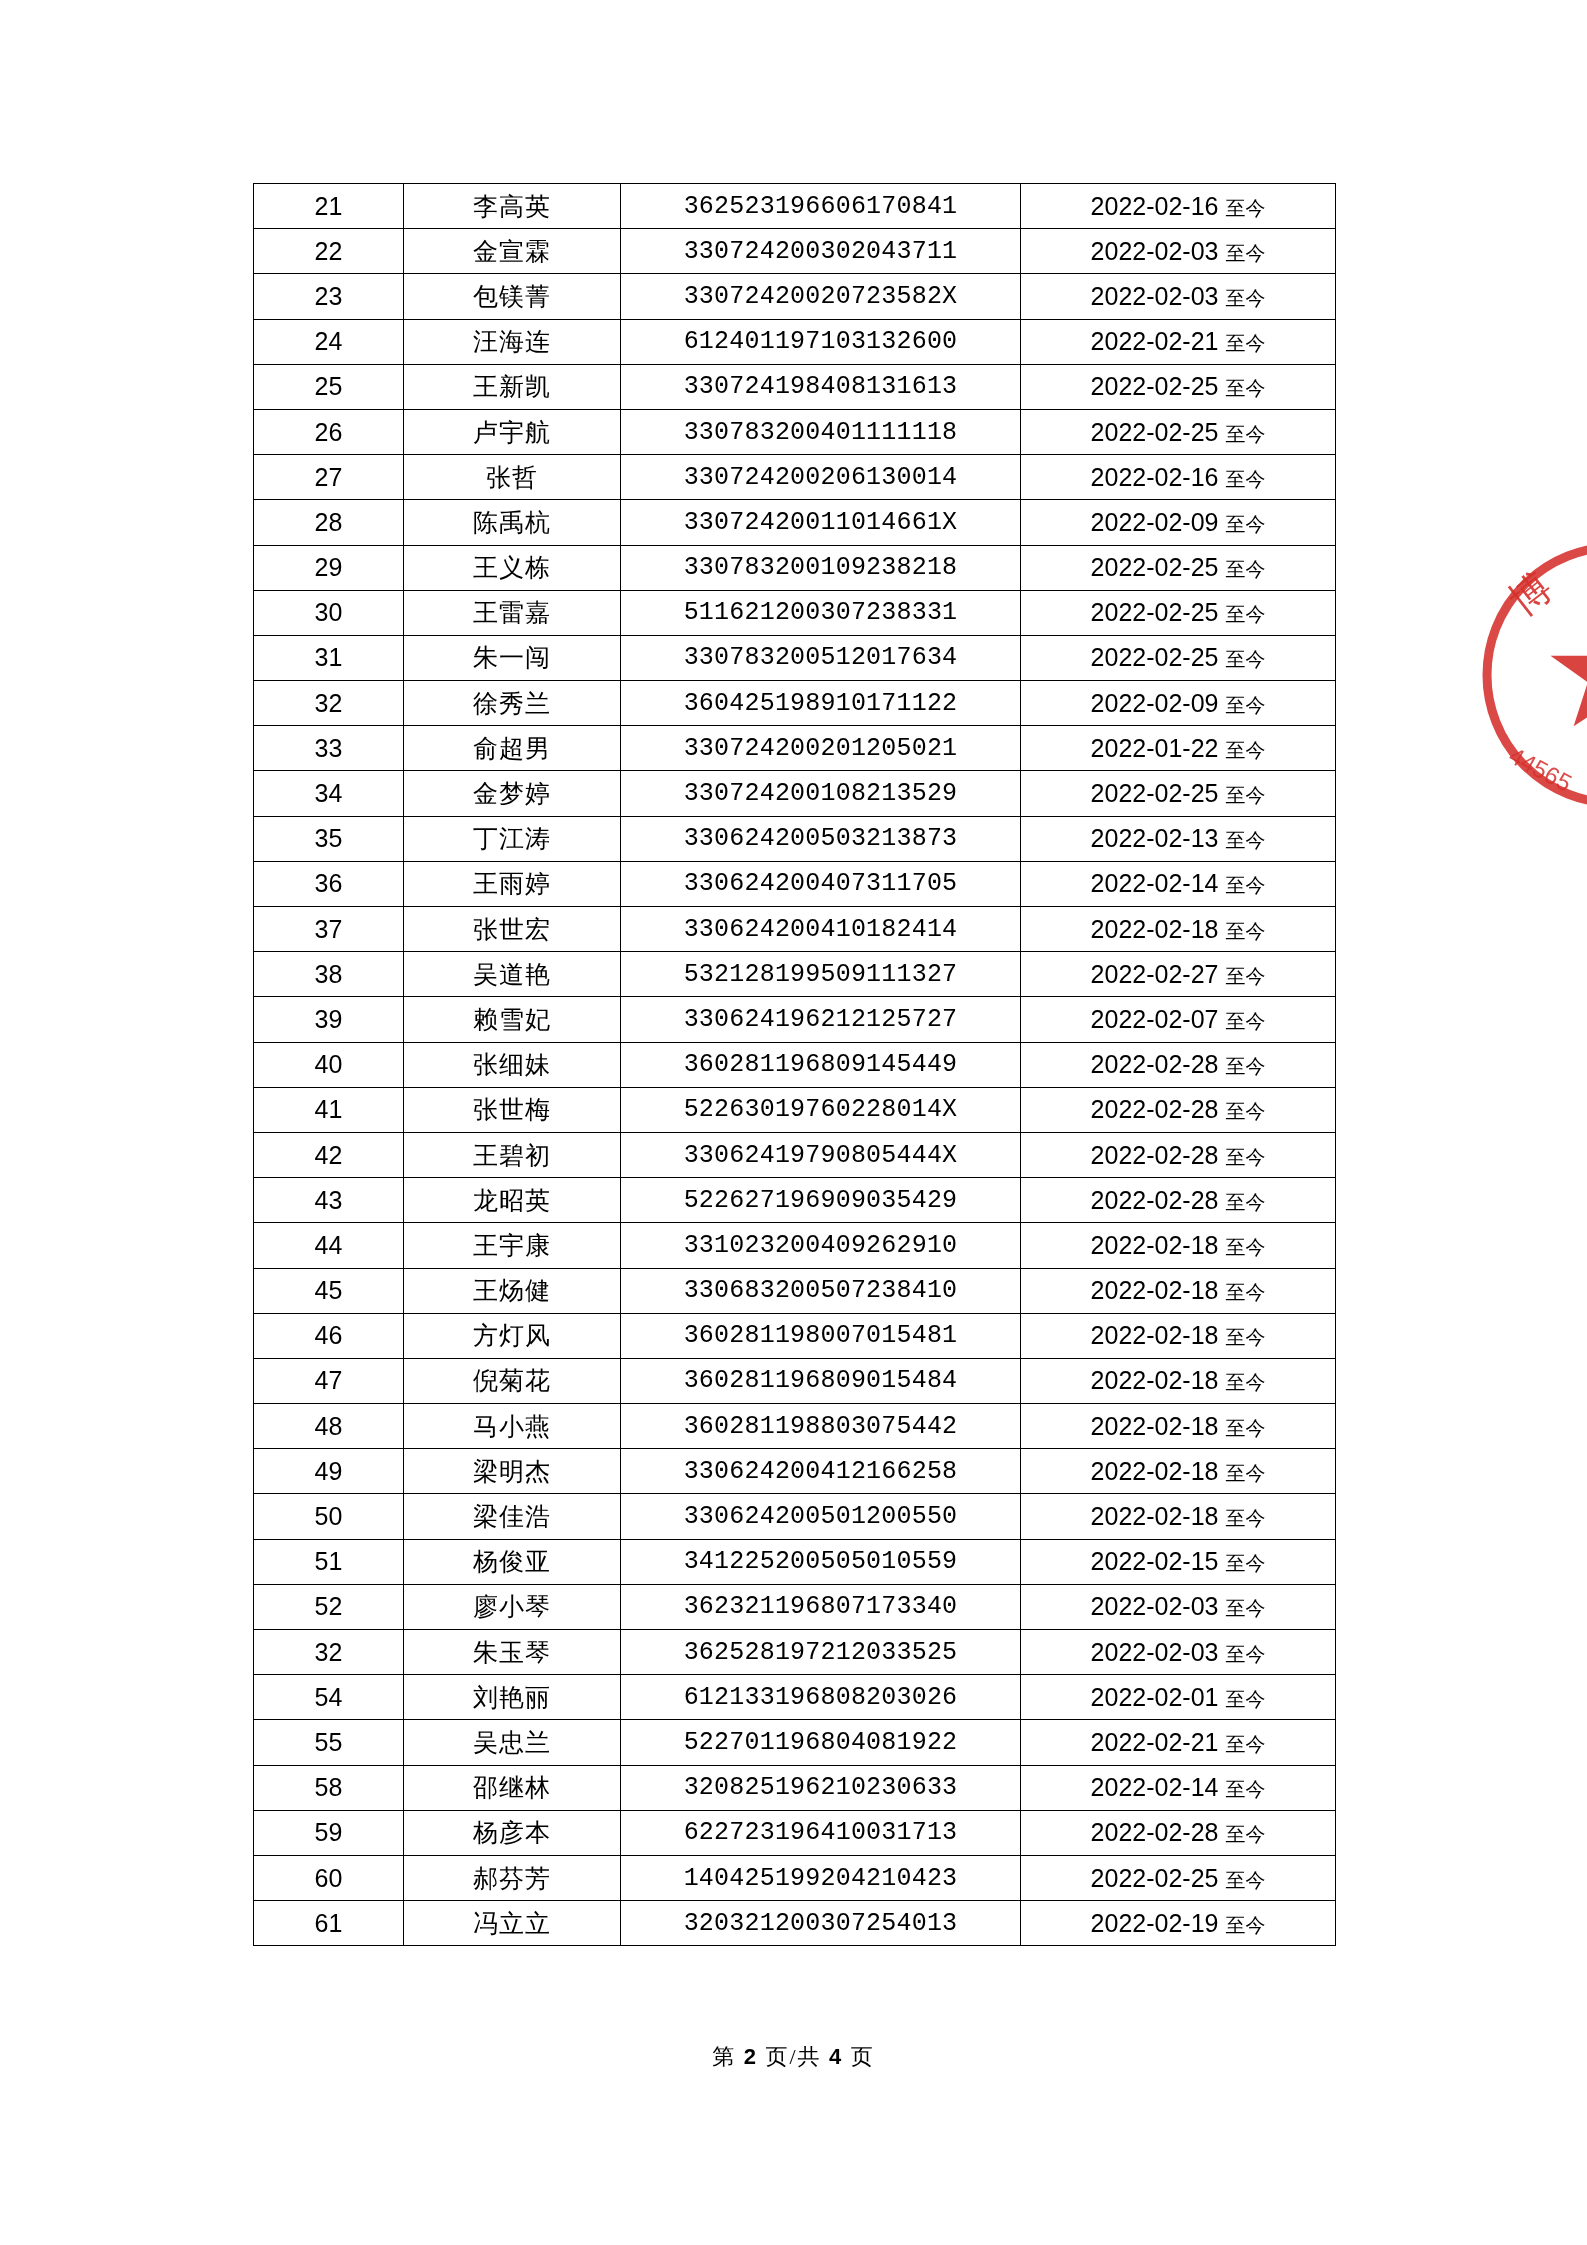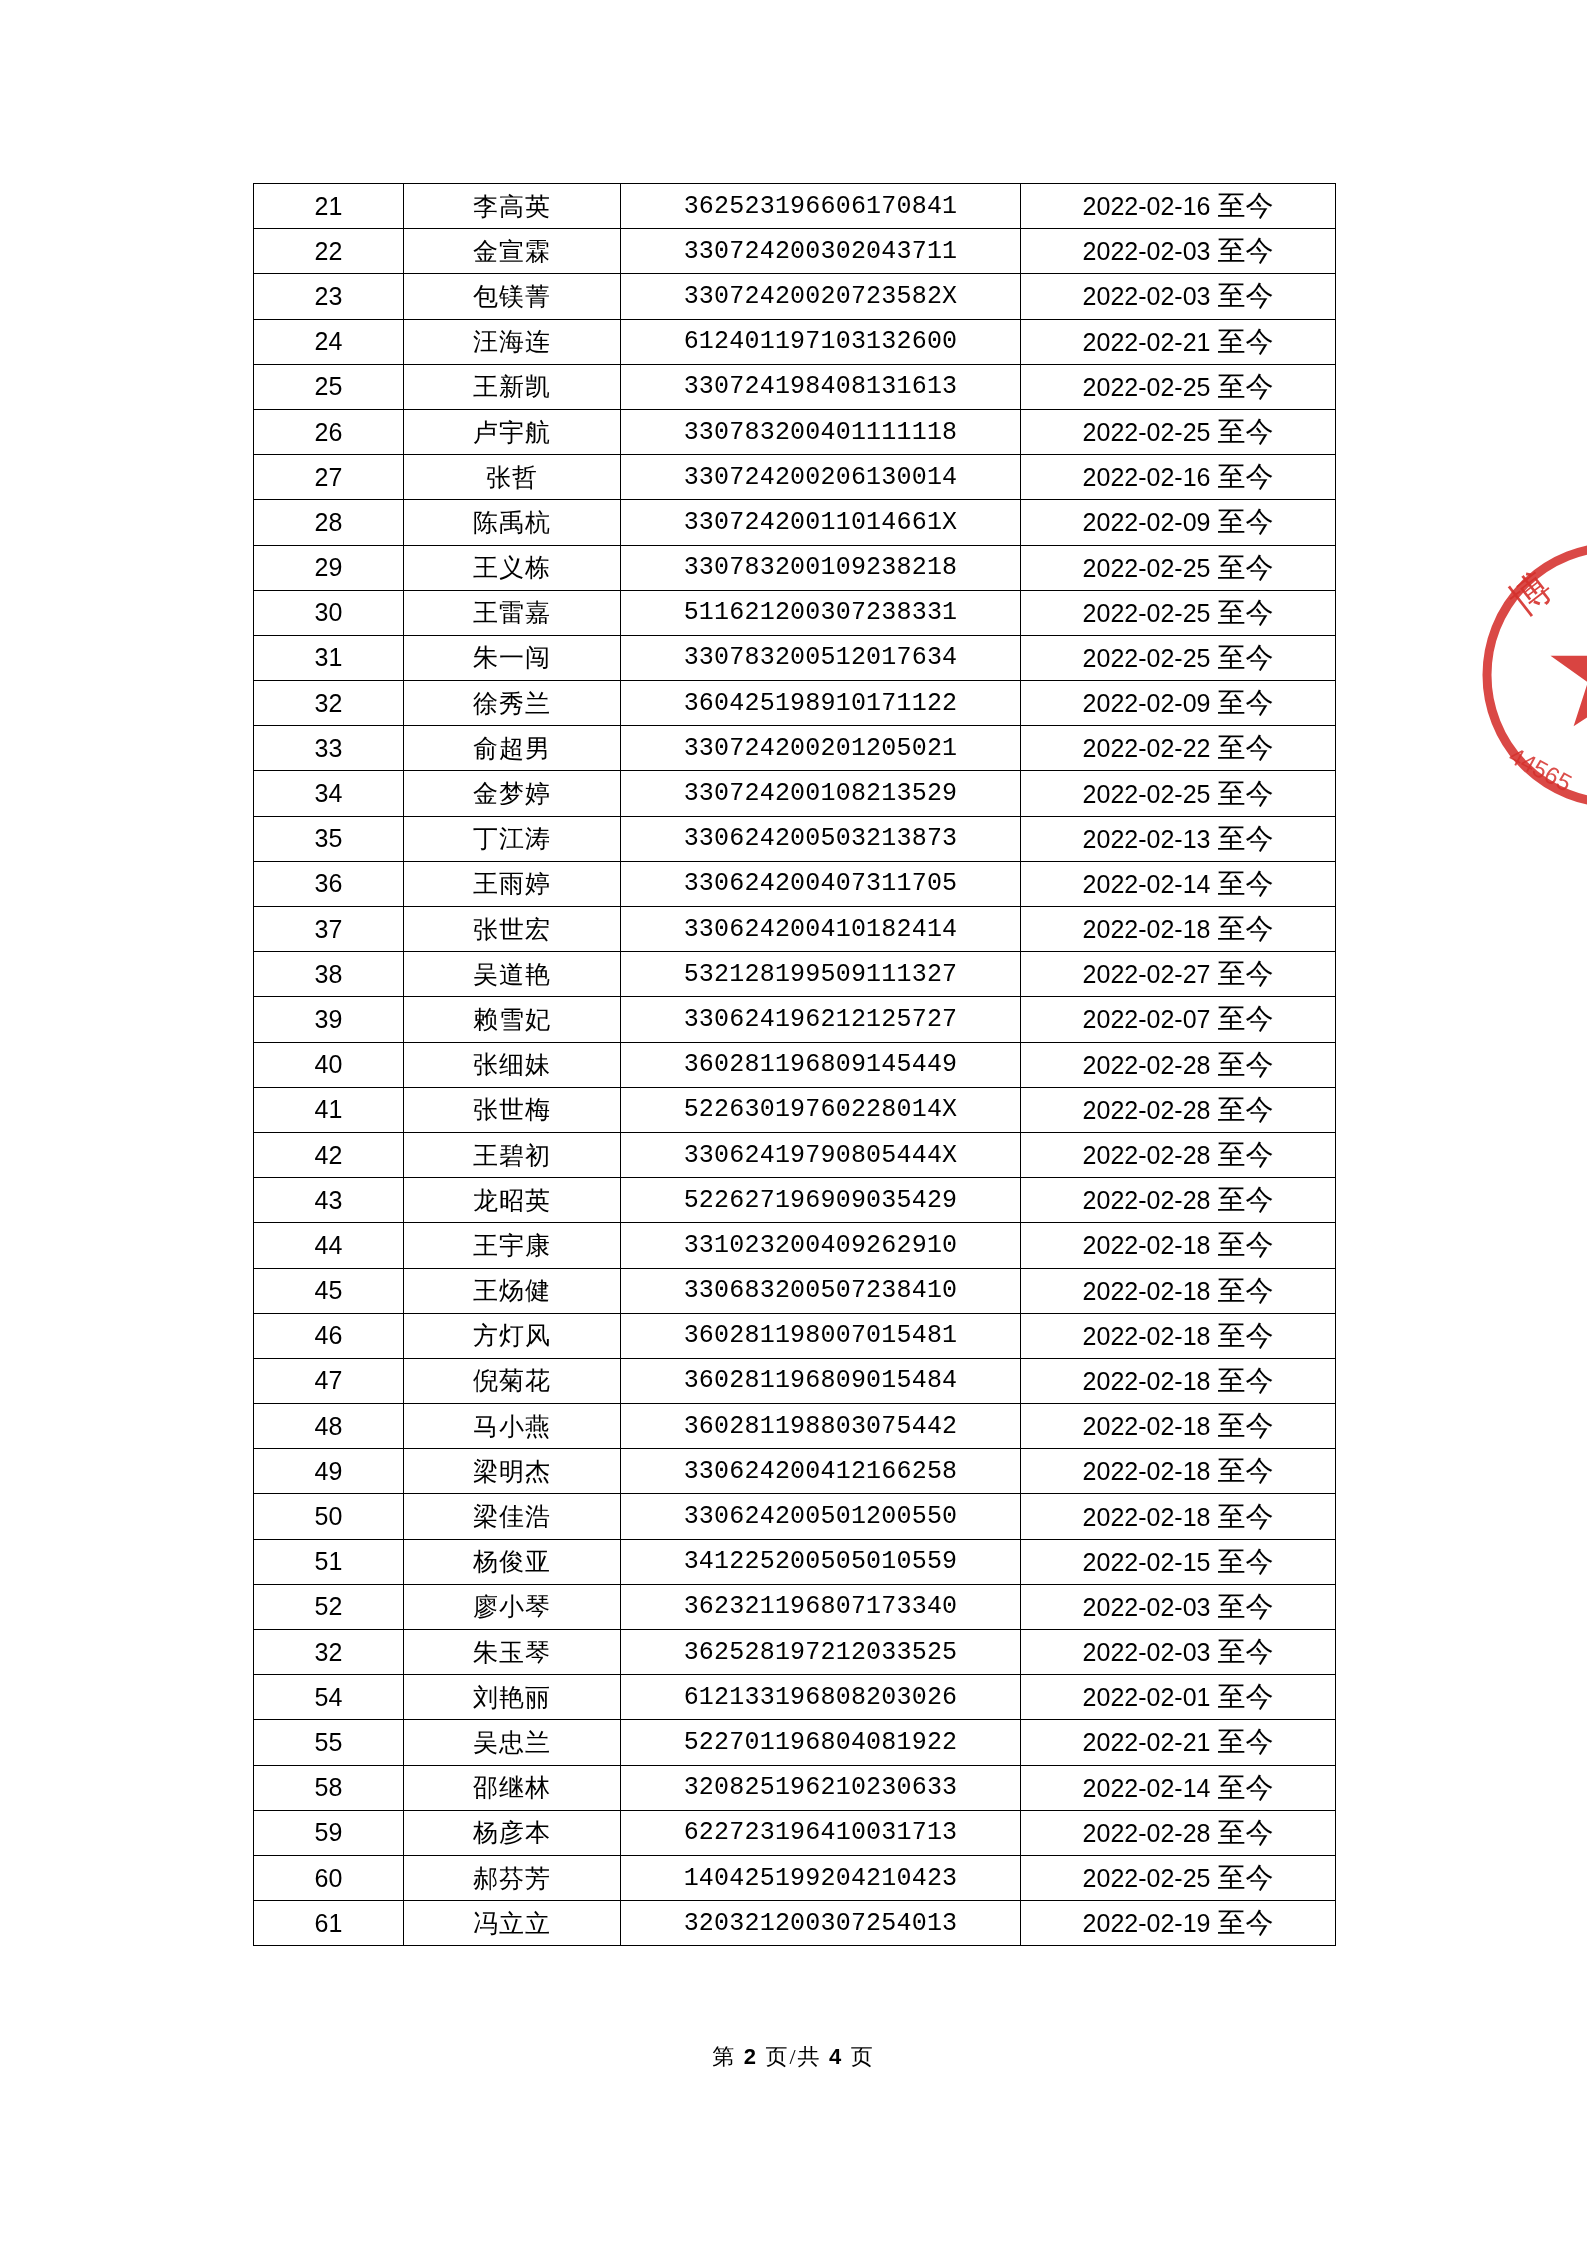--- a/index.html
+++ b/index.html
@@ -60,21 +60,21 @@
     font-family: Liberation Mono, monospace;
     font-size: 25px;
     letter-spacing: 0.2px;
   }
   td.date {
     font-family: "Liberation Sans", "DejaVu Sans", sans-serif;
     font-size: 24px;
   }
   td.date .cn {
     font-family: "Liberation Serif", "DejaVu Serif", serif;
-    font-size: 28px;
+    font-size: 20px;
   }
 
   .footer {
     position: absolute;
     left: 0;
     top: 2042px;
     width: 1587px;
     text-align: center;
     font-size: 22px;
     letter-spacing: 2px;
@@ -178,21 +178,21 @@
           <tr>
             <td class="idx">32</td>
             <td class="name">徐秀兰</td>
             <td class="idnum">360425198910171122</td>
             <td class="date"><span>2022-02-09</span> <span class="cn">至今</span></td>
           </tr>
           <tr>
             <td class="idx">33</td>
             <td class="name">俞超男</td>
             <td class="idnum">330724200201205021</td>
-            <td class="date"><span>2022-02-22</span> <span class="cn">至今</span></td>
+            <td class="date"><span>2022-01-22</span> <span class="cn">至今</span></td>
           </tr>
           <tr>
             <td class="idx">34</td>
             <td class="name">金梦婷</td>
             <td class="idnum">330724200108213529</td>
             <td class="date"><span>2022-02-25</span> <span class="cn">至今</span></td>
           </tr>
           <tr>
             <td class="idx">35</td>
             <td class="name">丁江涛</td>

